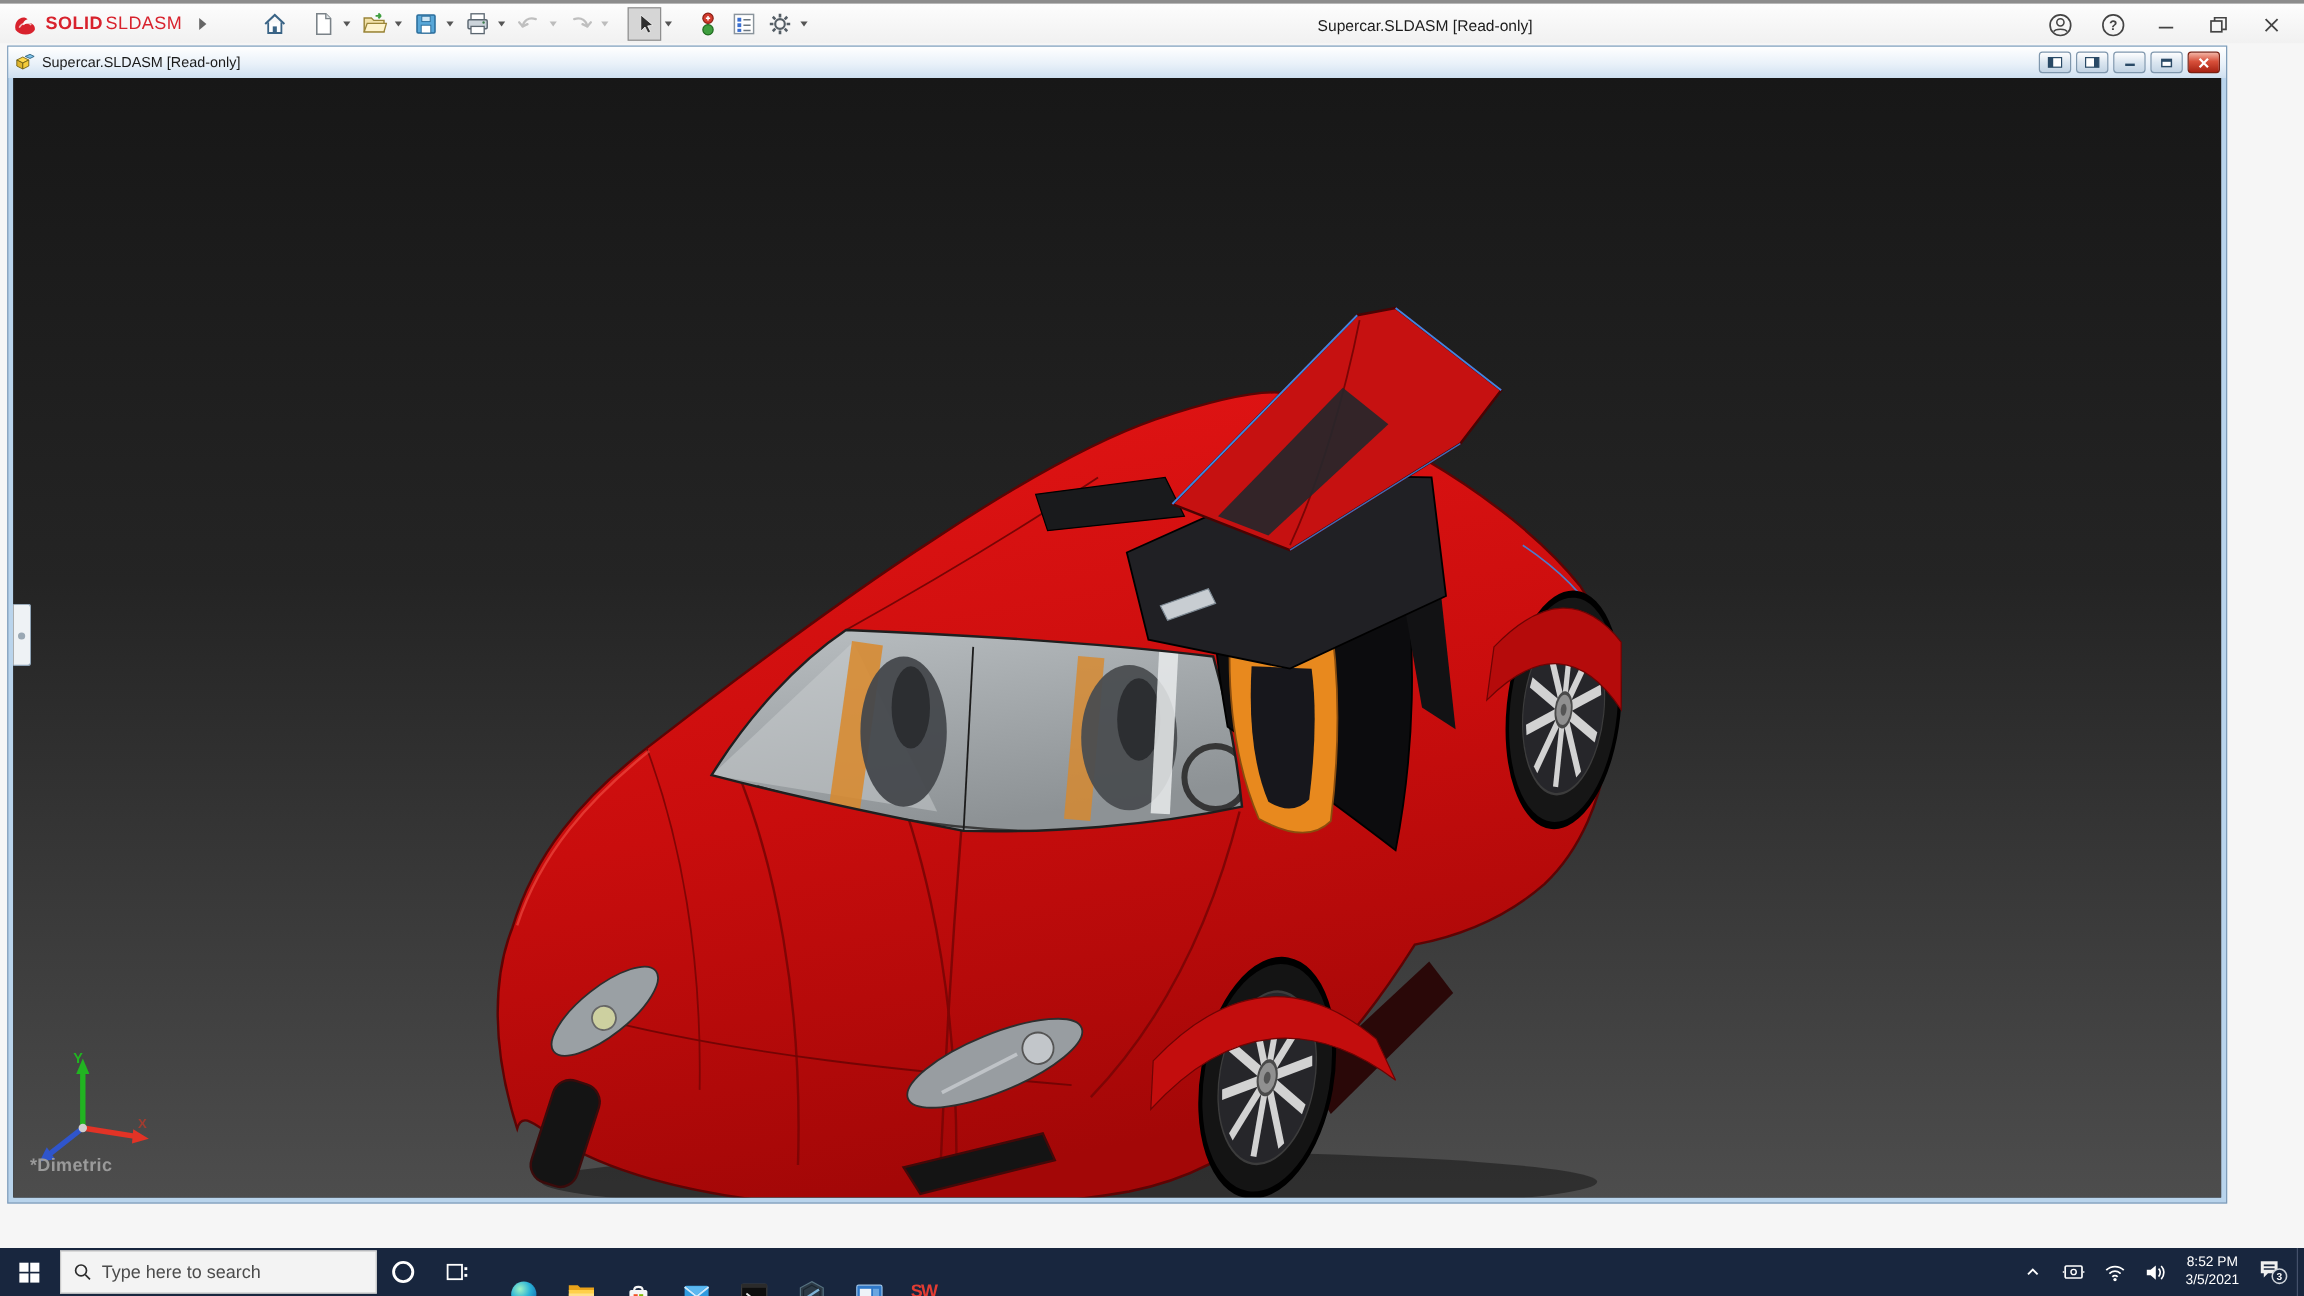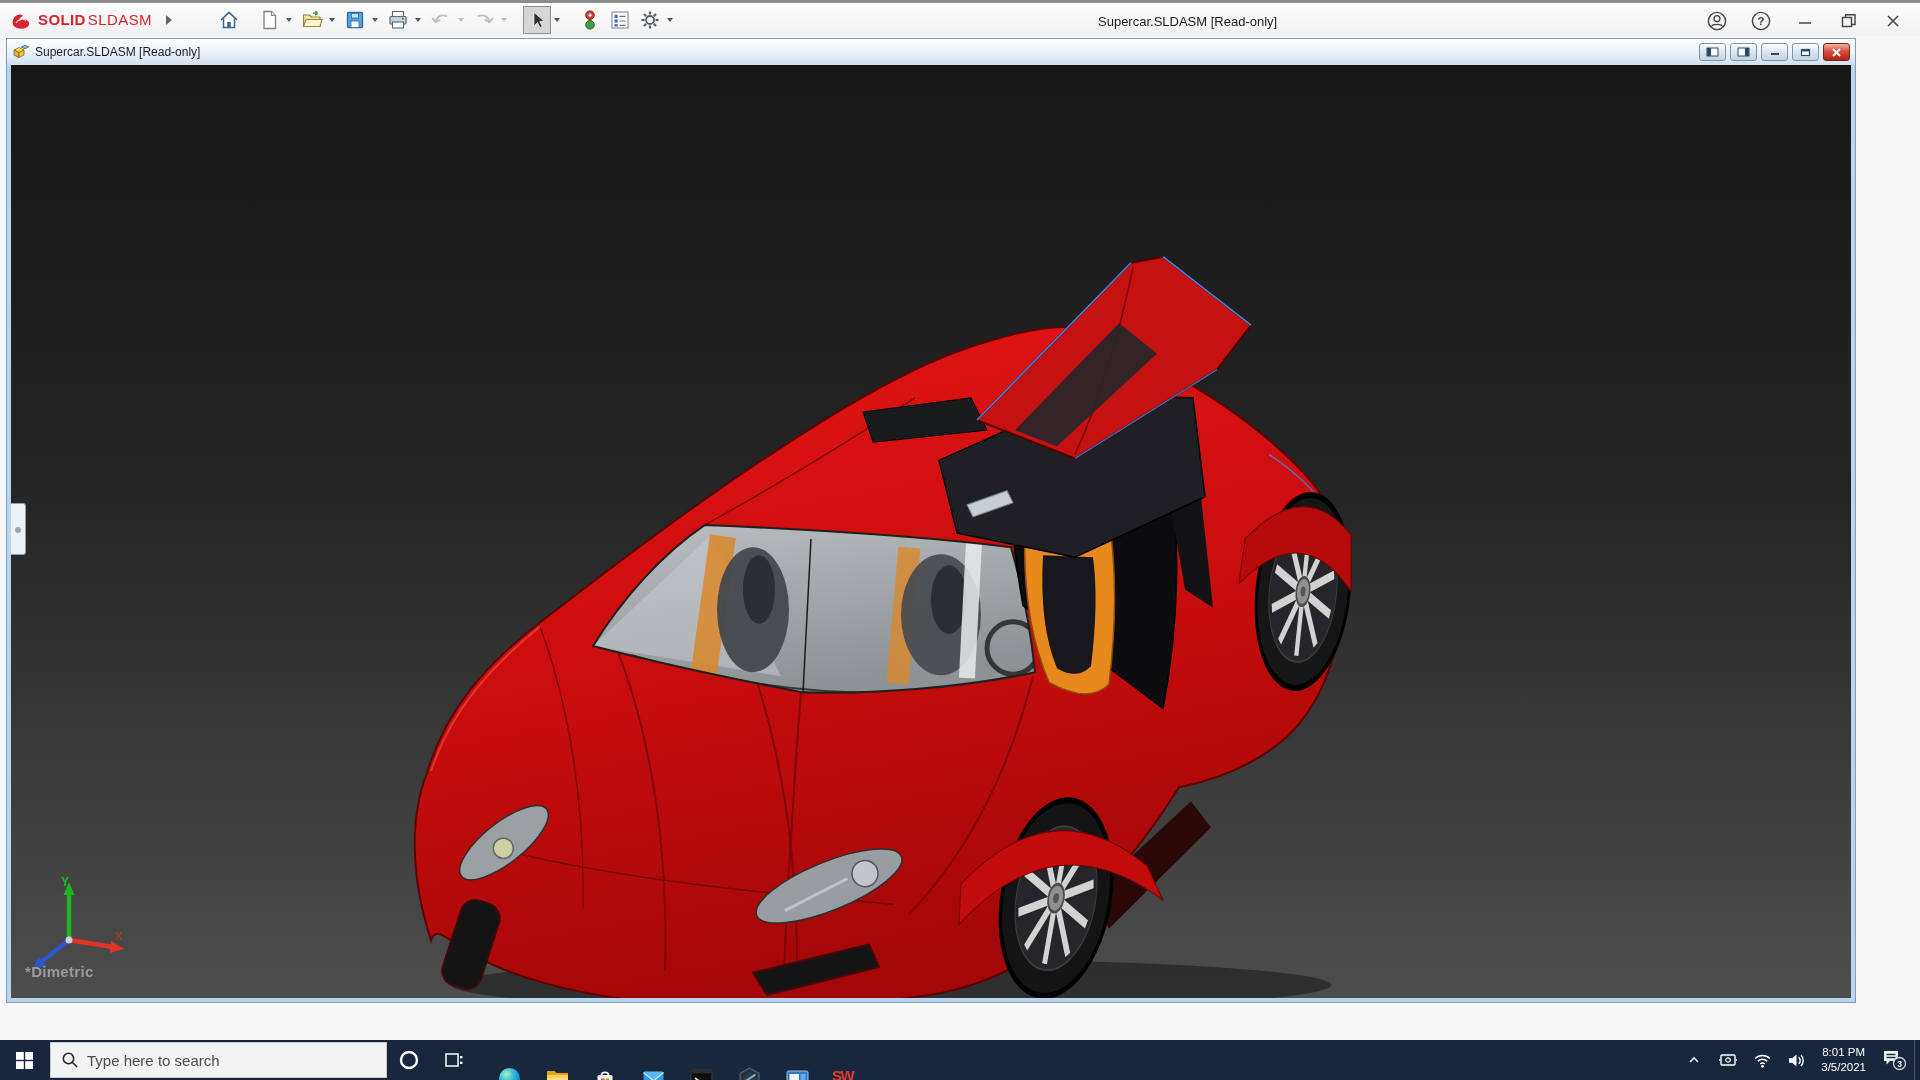--- a/index.html
+++ b/index.html
@@ -40,21 +40,21 @@
               border:1px solid #8fa3b5; border-left:none; border-radius:0 3px 3px 0; }
   .side-tab::after { content:""; position:absolute; left:4px; top:23px; width:6px; height:6px;
                      border-radius:50%; background:#9aa8b4; }
   .triad { position:absolute; left:16px; bottom:24px; }
   .view-label { position:absolute; left:14px; bottom:18px; color:#9a9a9a; font-size:15px; font-weight:bold; letter-spacing:.3px; }
 
   
   .taskbar { position:absolute; left:0; top:1040px; width:1920px; height:40px; background:#18263e;
              display:flex; align-items:center; color:#fff; }
   .tb-start { width:48px; height:40px; display:flex; align-items:center; justify-content:center; }
-  .tb-search { width:337px; height:36px; margin-left:2px; background:#f3f3f3; border:1px solid #c9c9c9;
+  .tb-search { width:264px; height:36px; margin-left:2px; background:#f3f3f3; border:1px solid #c9c9c9;
                display:flex; align-items:center; gap:8px; padding:0 10px; }
   .tb-search input { border:none; outline:none; background:transparent; font-size:15px; color:#444;
                      font-family:"Liberation Sans", sans-serif; width:250px; }
   .tb-search input::placeholder { color:#4c4c4c; opacity:1; }
   .tb-cell { width:48px; height:40px; display:flex; align-items:center; justify-content:center; position:relative; }
   .run-ind { position:absolute; left:12px; bottom:0; width:24px; height:3px; background:#76b9ed; }
   .tray { margin-left:auto; display:flex; align-items:center; }
   .tray .tb-cell { width:34px; }
   .clock { text-align:center; font-size:11.5px; line-height:1.3; padding:0 8px; white-space:nowrap; }
   .show-desktop { width:6px; height:40px; border-left:1px solid #44506a; }
@@ -526,21 +526,21 @@
         </svg>
       </div>
       <div class="tb-cell">
         <svg width="19" height="17" viewBox="0 0 19 17">
           <path d="M2 6.2 h3.2 L9.5 2.6 v11.8 L5.2 10.8 H2 Z" fill="#fff"></path>
           <path d="M11.8 5.2 a4.6 4.6 0 0 1 0 6.6" stroke="#fff" stroke-width="1.4" fill="none"></path>
           <path d="M14 3 a8 8 0 0 1 0 11" stroke="#fff" stroke-width="1.4" fill="none"></path>
         </svg>
       </div>
       <div class="clock">
-        <div>8:01 PM</div>
+        <div>8:52 PM</div>
         <div>3/5/2021</div>
       </div>
       <div class="tb-cell" style="width:40px">
         <svg width="26" height="22" viewBox="0 0 26 22">
           <path d="M3 2 h14 v10 h-8 l-3.5 3.5 V12 H3 Z" fill="#f0f0f0"></path>
           <line x1="5.5" y1="5.5" x2="14.5" y2="5.5" stroke="#18263e" stroke-width="1.4"></line>
           <line x1="5.5" y1="8.5" x2="14.5" y2="8.5" stroke="#18263e" stroke-width="1.4"></line>
           <circle cx="18.5" cy="14.5" r="6" fill="#18263e" stroke="#cfd4da" stroke-width="1.3"></circle>
           <text x="18.5" y="18" text-anchor="middle" font-size="8.5" font-weight="bold" fill="#fff">3</text>
         </svg>

